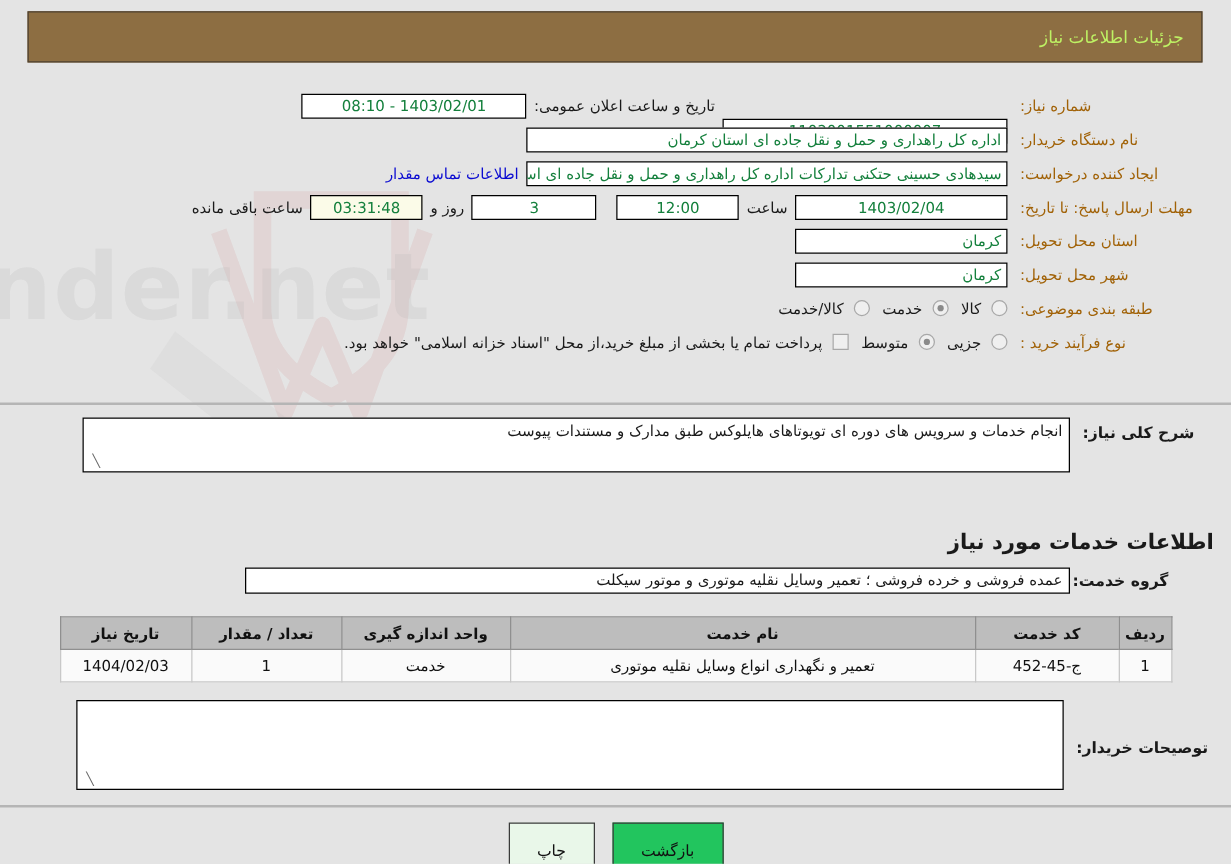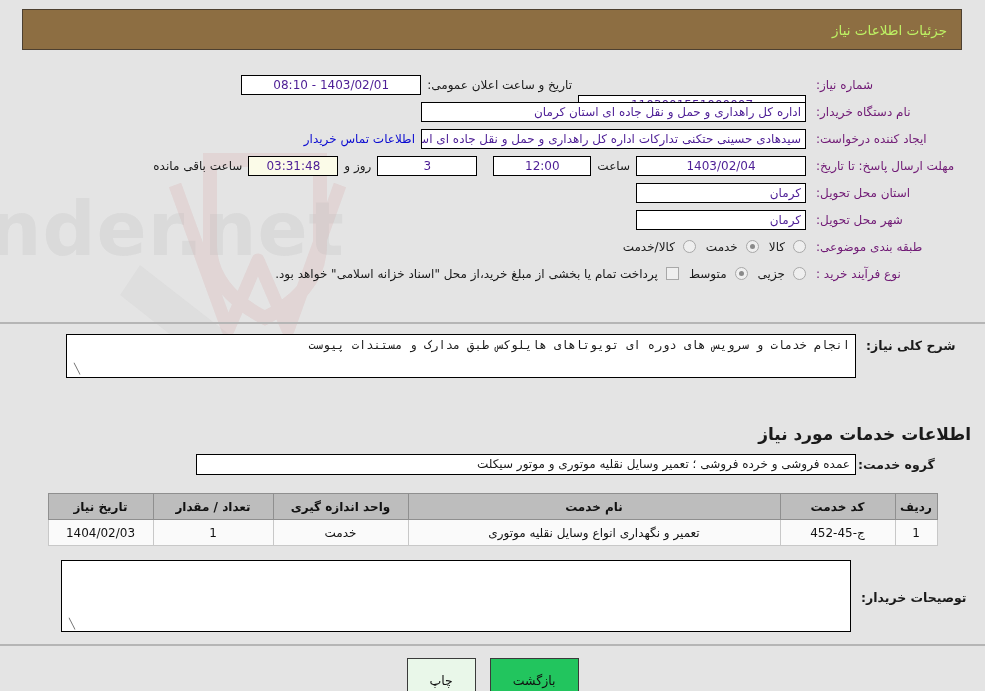--- a/index.html
+++ b/index.html
@@ -70,38 +70,38 @@
     display: flex;
     align-items: center;
     justify-content: flex-start;
     height: 27px;
     padding-right: 14px;
     gap: 0;
   }
   .lbl {
     text-align: left;
     font-size: 12px;
-    color: #701a75;
+    color: #a16207;
     white-space: nowrap;
     padding-left: 8px;
   }
   .lbl-w {
     width: 165px;
     text-align: left;
     padding-left: 10px;
   }
   .fld {
     border: 1px solid #000;
     background: #ffffff;
     height: 20px;
     line-height: 18px;
     font-size: 12px;
     font-family: "DejaVu Sans", "Liberation Sans", sans-serif;
     padding: 0 4px;
-    color: #4c1d95;
+    color: #15803d;
     text-align: center;
     overflow: hidden;
     white-space: nowrap;
     display: flex;
     align-items: center;
     justify-content: center;
   }
   .fld.rtl-text {
     justify-content: flex-start;
     text-align: right;
@@ -184,21 +184,20 @@
   .textarea {
     border: 1px solid #000;
     background: #fff;
     width: 790px;
     height: 44px;
     font-size: 12px;
     padding: 3px 5px;
     position: relative;
     overflow: hidden;
     text-align: right;
-    font-family: Liberation Mono, monospace;
   }
   .resize-grip {
     position: absolute;
     left: 3px; bottom: 2px;
     width: 10px; height: 10px;
     color: #666;
     font-size: 10px;
     line-height: 10px;
   }
   .resize-grip::before { content: "\2572"; }
@@ -352,21 +351,21 @@
       </div>
 
       <div class="form-row">
         <span class="lbl lbl-w">نام دستگاه خریدار:</span>
         <span class="fld fld-org rtl-text">اداره کل راهداری و حمل و نقل جاده ای استان کرمان</span>
       </div>
 
       <div class="form-row">
         <span class="lbl lbl-w">ایجاد کننده درخواست:</span>
         <span class="fld fld-creator rtl-text">سیدهادی حسینی حتکنی تدارکات اداره کل راهداری و حمل و نقل جاده ای است</span>
-        <a class="link-blue">اطلاعات تماس خریدار</a>
+        <a class="link-blue">اطلاعات تماس مقدار</a>
       </div>
 
       <div class="form-row">
         <span class="lbl lbl-w">مهلت ارسال پاسخ: تا تاریخ:</span>
         <span class="fld fld-date">1403/02/04</span>
         <span class="inline-lbl">ساعت</span>
         <span class="fld fld-time">12:00</span>
         <span style="width:16px"></span>
         <span class="fld fld-days">3</span>
         <span class="inline-lbl">روز و</span>

